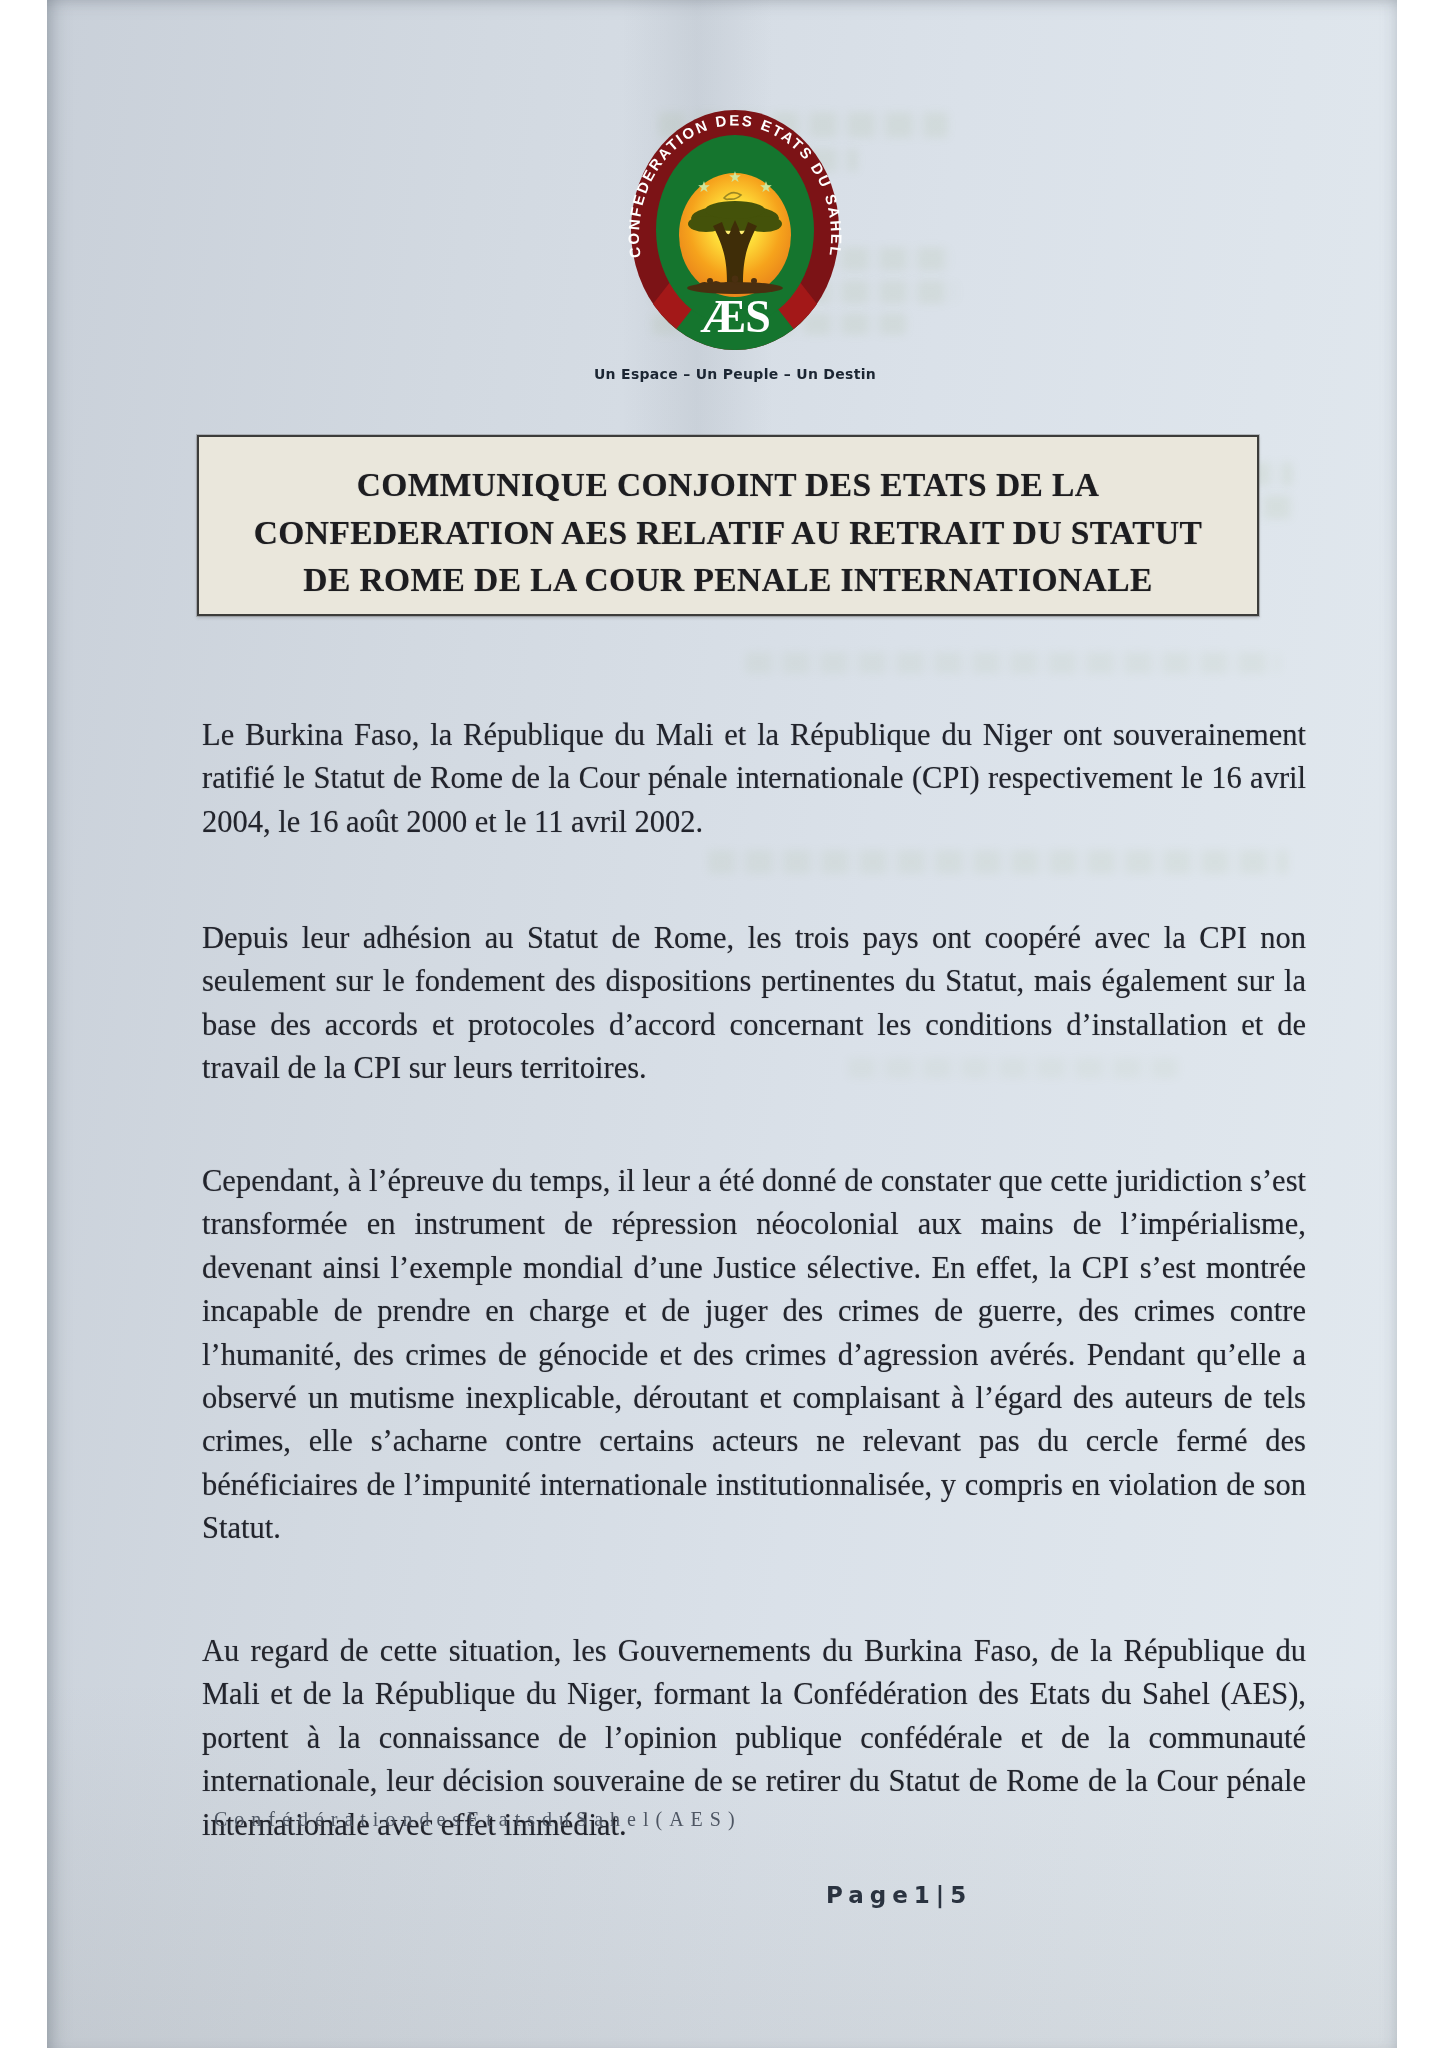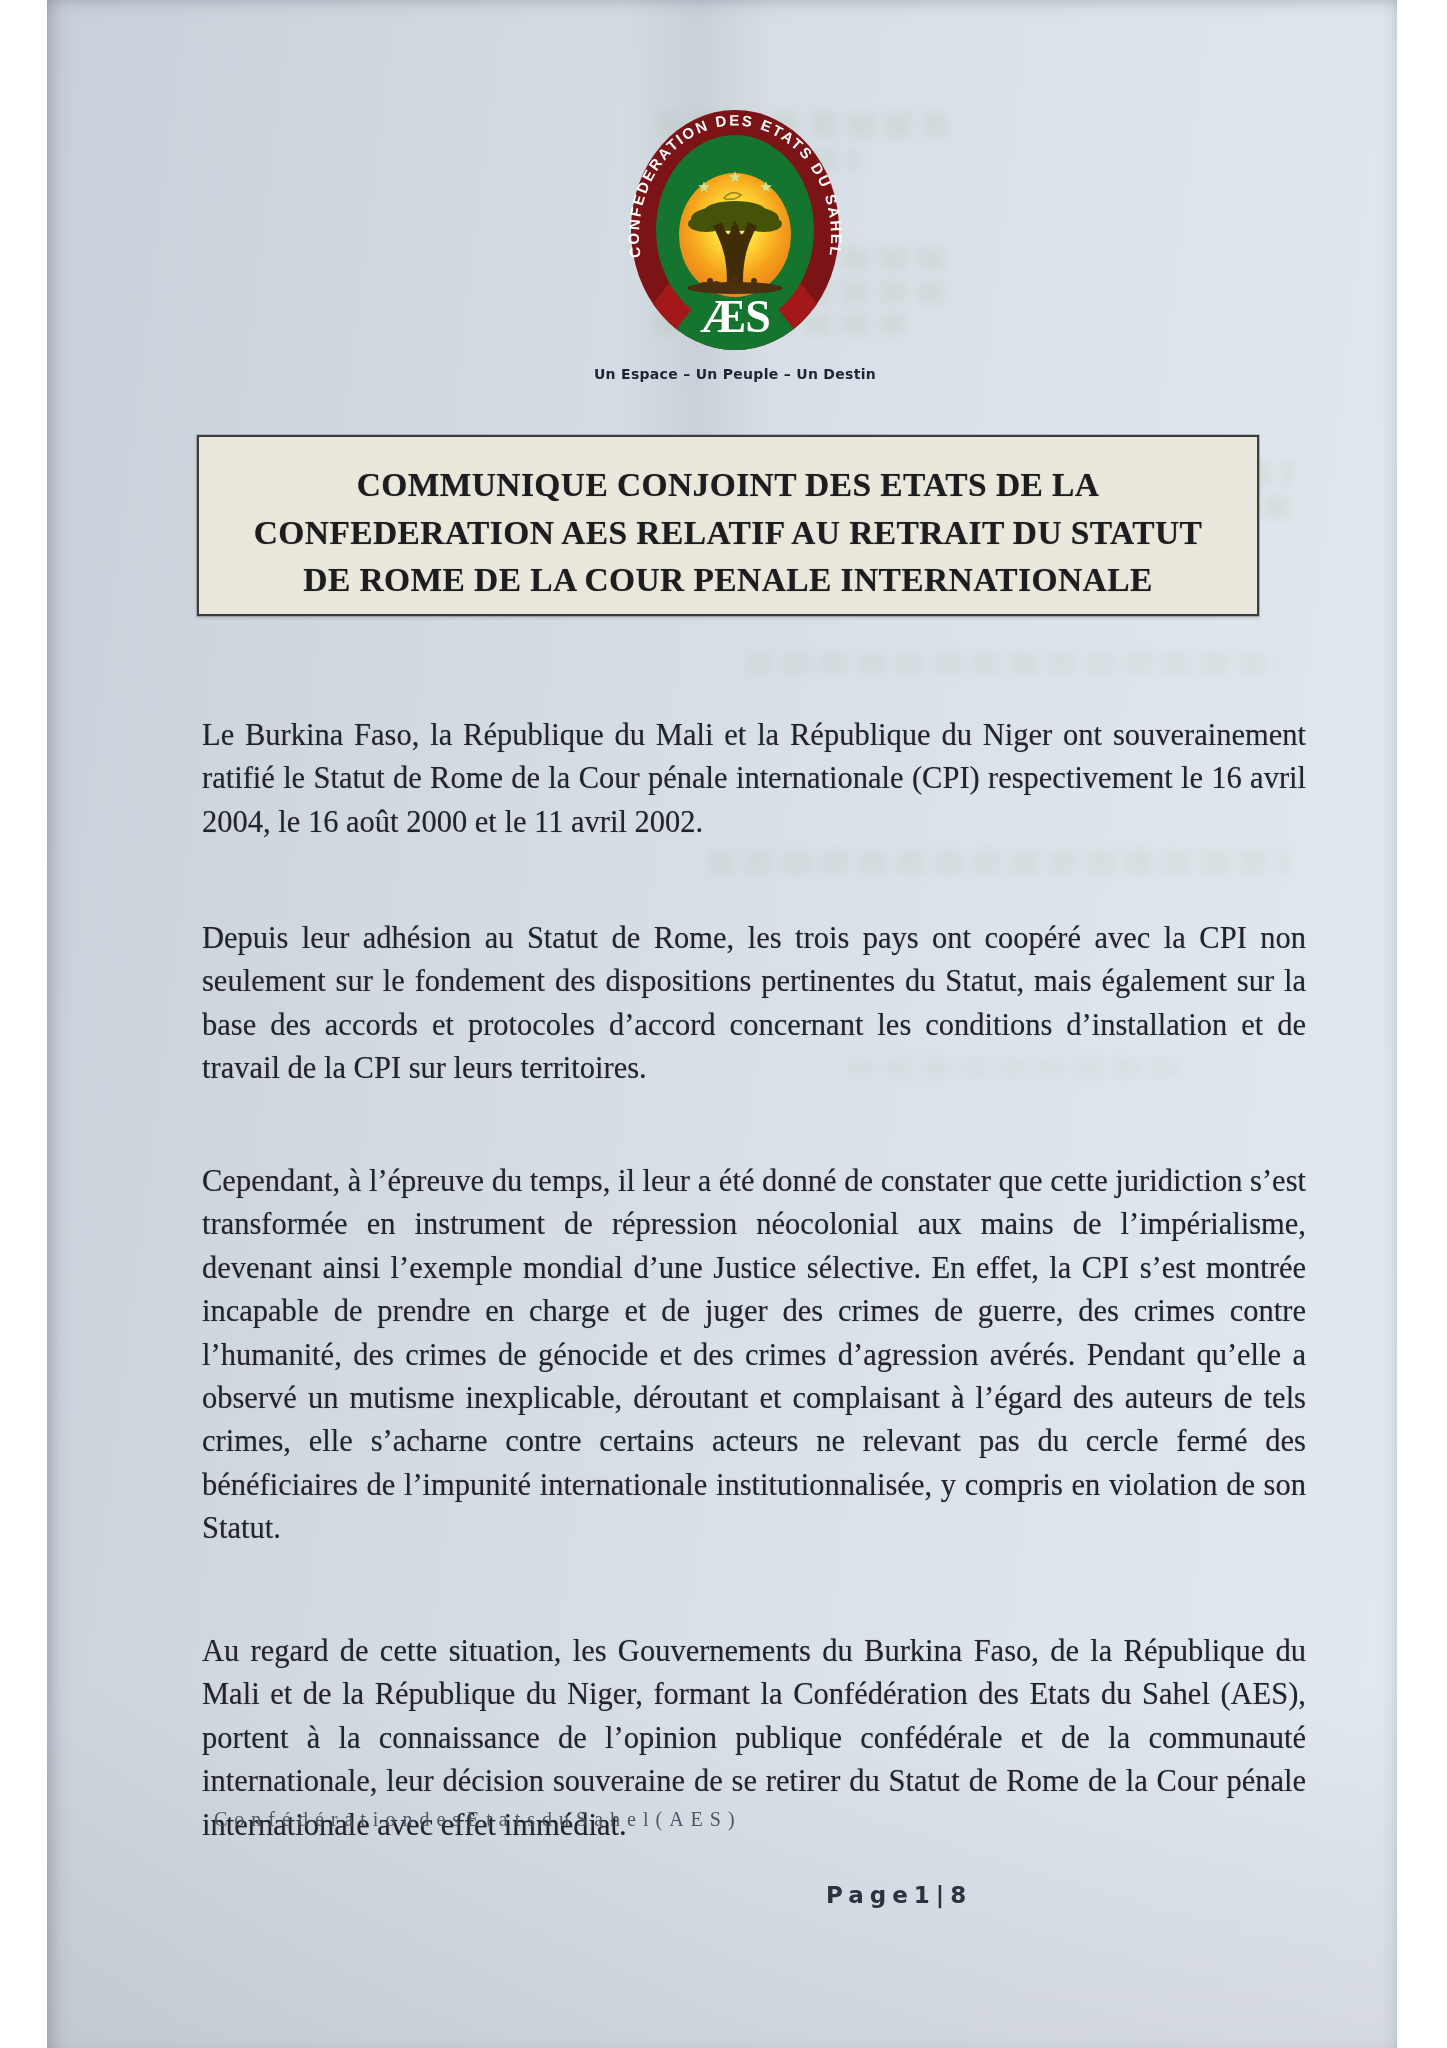--- a/index.html
+++ b/index.html
@@ -133,15 +133,15 @@
     <div class="title-line">CONFEDERATION AES RELATIF AU RETRAIT DU STATUT</div>
     <div class="title-line">DE ROME DE LA COUR PENALE INTERNATIONALE</div>
   </div>
 
   <p class="body-par" style="top:698px;">Le Burkina Faso, la République du Mali et la République du Niger ont souverainement ratifié le Statut de Rome de la Cour pénale internationale (CPI) respectivement le 16 avril 2004, le 16 août 2000 et le 11 avril 2002.</p>
   <p class="body-par" style="top:901px;">Depuis leur adhésion au Statut de Rome, les trois pays ont coopéré avec la CPI non seulement sur le fondement des dispositions pertinentes du Statut, mais également sur la base des accords et protocoles d’accord concernant les conditions d’installation et de travail de la CPI sur leurs territoires.</p>
   <p class="body-par" style="top:1144px;">Cependant, à l’épreuve du temps, il leur a été donné de constater que cette juridiction s’est transformée en instrument de répression néocolonial aux mains de l’impérialisme, devenant ainsi l’exemple mondial d’une Justice sélective. En effet, la CPI s’est montrée incapable de prendre en charge et de juger des crimes de guerre, des crimes contre l’humanité, des crimes de génocide et des crimes d’agression avérés. Pendant qu’elle a observé un mutisme inexplicable, déroutant et complaisant à l’égard des auteurs de tels crimes, elle s’acharne contre certains acteurs ne relevant pas du cercle fermé des bénéficiaires de l’impunité internationale institutionnalisée, y compris en violation de son Statut.</p>
   <p class="body-par" style="top:1614px;">Au regard de cette situation, les Gouvernements du Burkina Faso, de la République du Mali et de la République du Niger, formant la Confédération des Etats du Sahel (AES), portent à la connaissance de l’opinion publique confédérale et de la communauté internationale, leur décision souveraine de se retirer du Statut de Rome de la Cour pénale internationale avec effet immédiat.</p>
 
   <div class="footer-org">ConfédérationdesEtatsduSahel(AES)</div>
-  <div class="footer-page">Page1|8</div>
+  <div class="footer-page">Page1|5</div>
 
 </div>
 
 </body></html>

